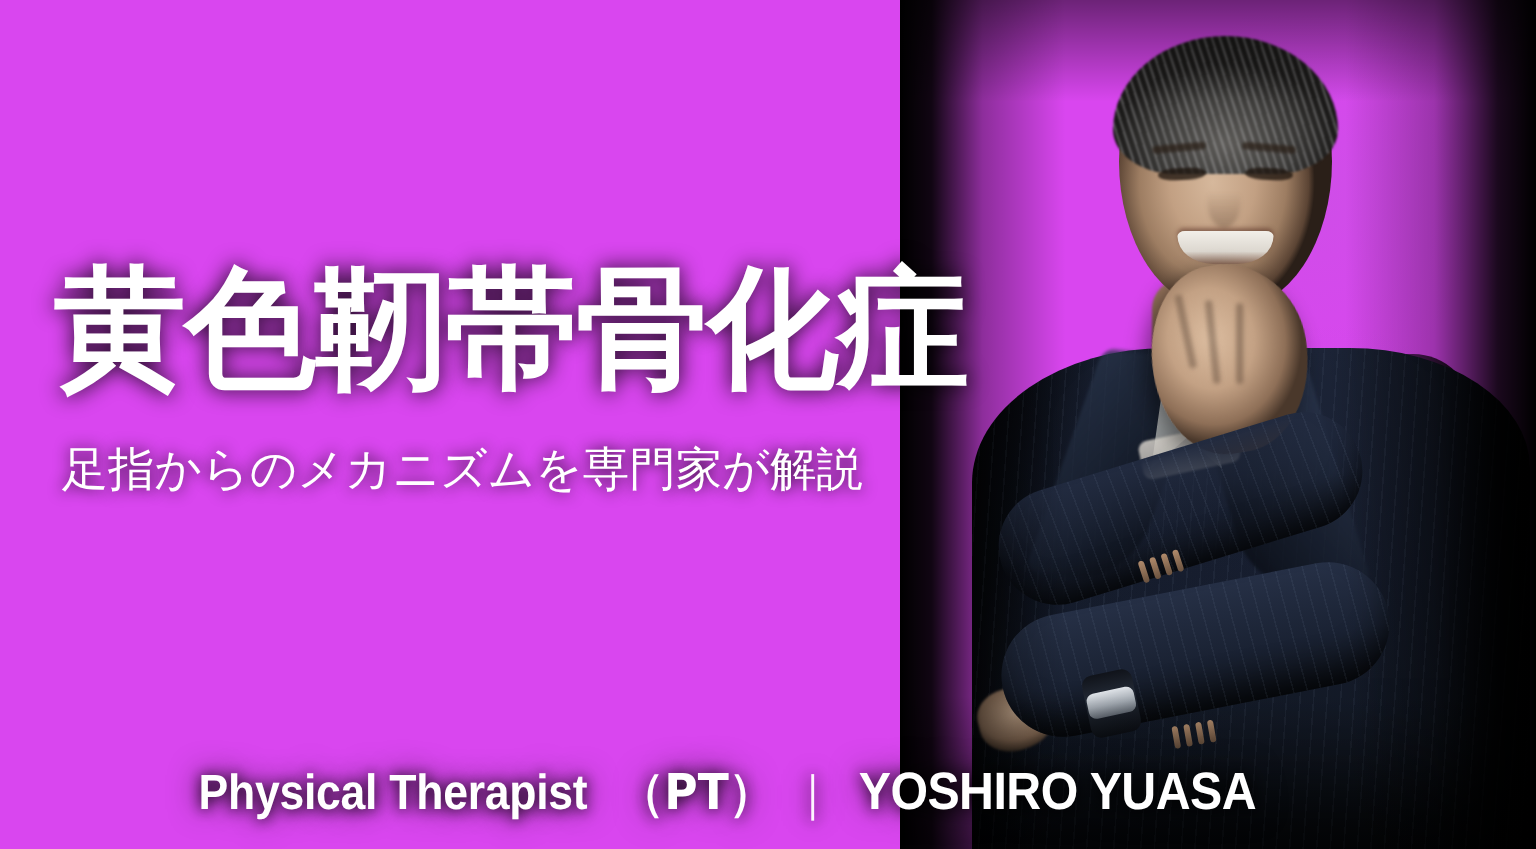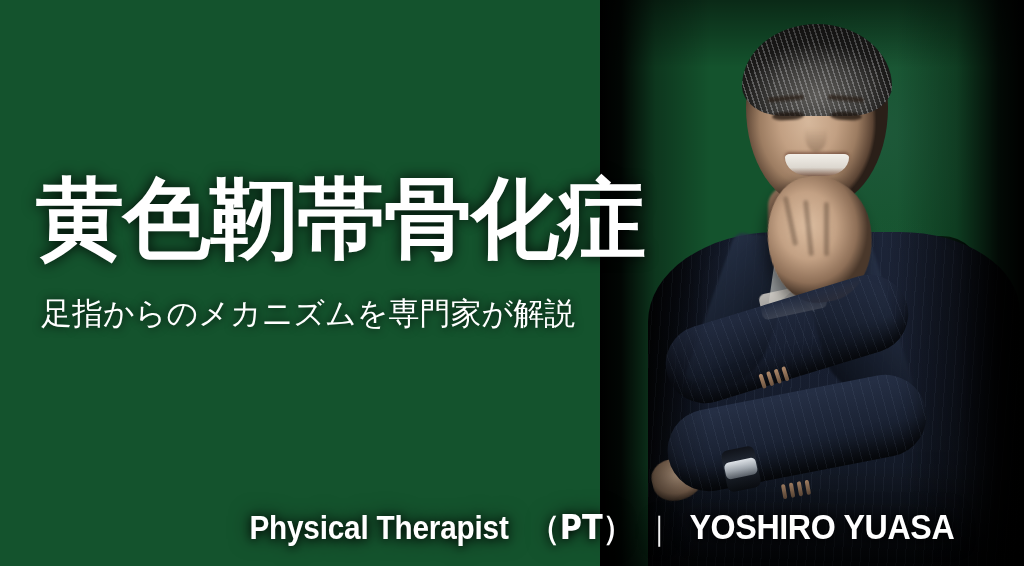--- a/index.html
+++ b/index.html
@@ -7,21 +7,21 @@
   html, body {
     width:1024px; height:566px;
     background:#000;
     overflow:hidden;
     font-family:"Liberation Sans", "DejaVu Sans", sans-serif;
   }
 
   .banner {
     position:relative;
     width:1024px; height:566px;
-    background:#14532d;
+    background:#d946ef;
     overflow:hidden;
   }
 
   
   .portrait {
     position:absolute;
     left:600px; top:0;
     width:424px; height:566px;
     overflow:hidden;
     z-index:1;
@@ -243,21 +243,21 @@
     line-height:1.08;
     letter-spacing:0px;
     white-space:nowrap;
     text-shadow:0 0 10px rgba(0,0,0,.9);
   }
 
   .credit {
     position:absolute;
     left:0; right:58px; top:506px;
     display:flex;
-    justify-content:flex-end;
+    justify-content:center;
     align-items:baseline;
     color:#ffffff;
     white-space:nowrap;
     text-shadow:0 1px 10px rgba(0,0,0,.95), 0 0 22px rgba(0,0,0,.8);
   }
   .credit .role {
     font-family:"Liberation Sans", "DejaVu Sans", sans-serif;
     font-size:33px;
     font-weight:700;
     letter-spacing:-0.2px;

